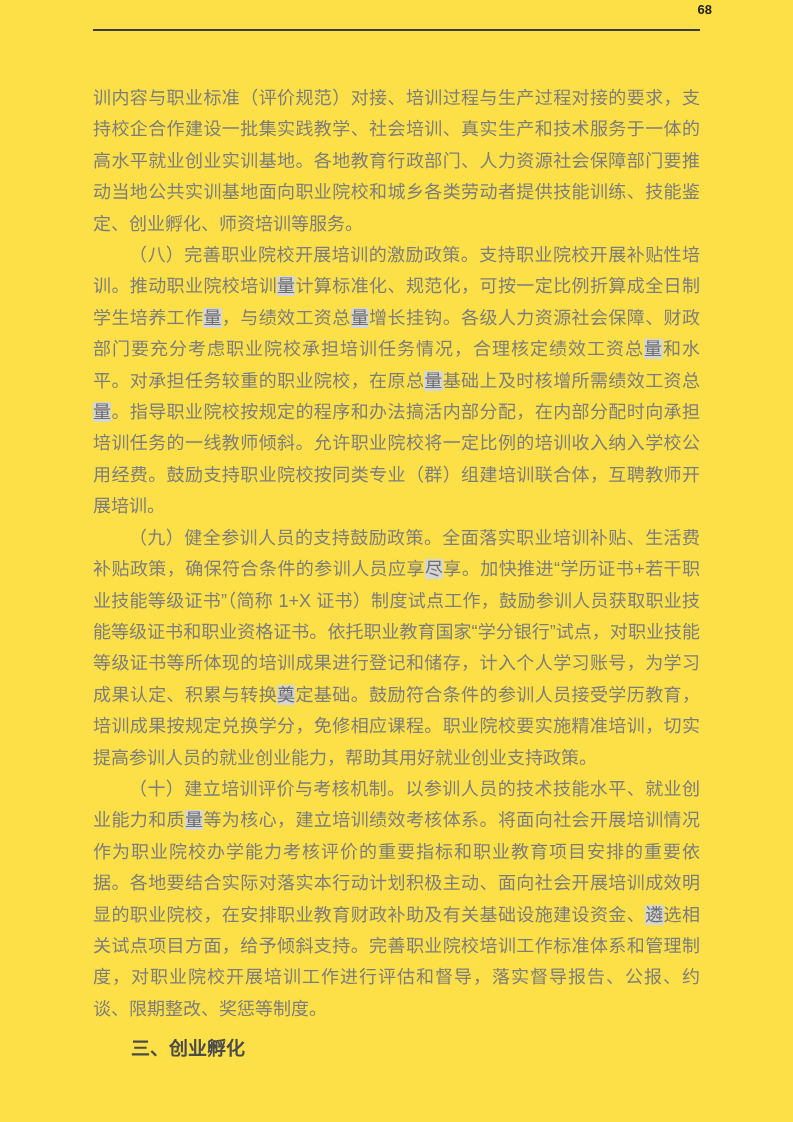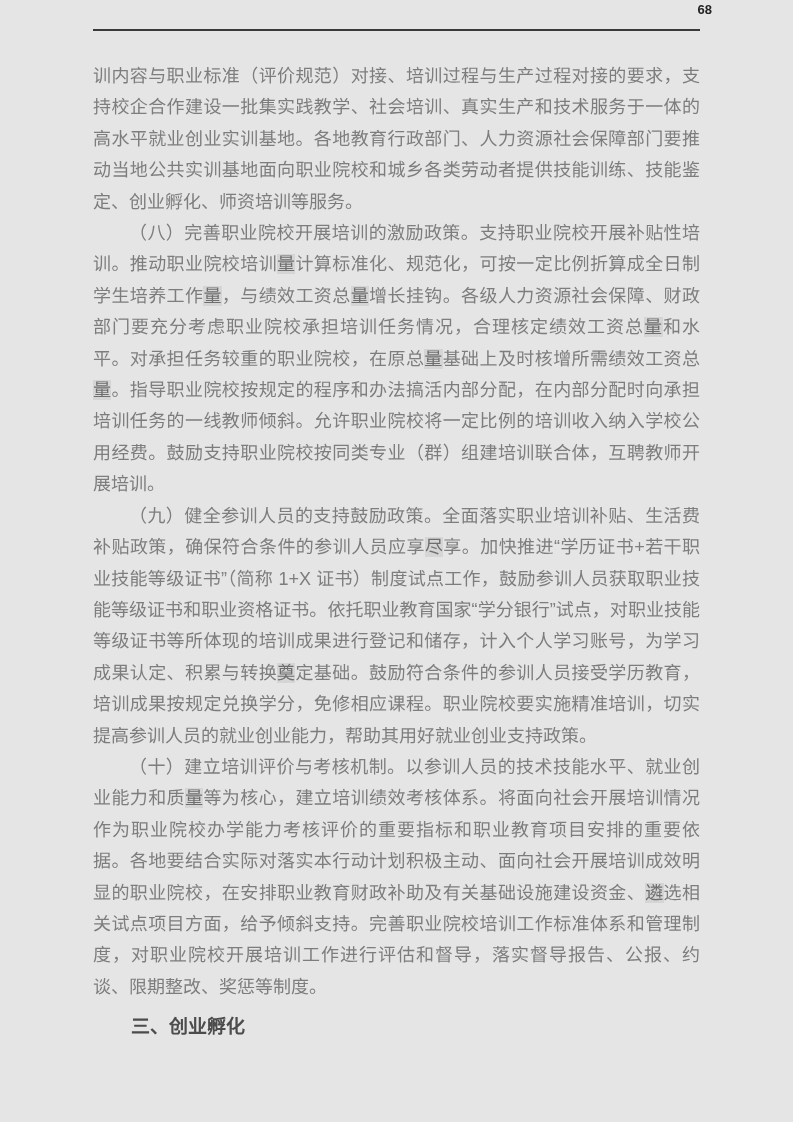--- a/index.html
+++ b/index.html
@@ -5,41 +5,41 @@
   html, body {
     margin: 0;
     padding: 0;
     background: #ffffff;
   }
   .page {
     position: relative;
     width: 793px;
     height: 1122px;
     margin: 0 auto;
-    background: #e5e5e5;
+    background: #fde047;
     box-sizing: border-box;
     padding: 0 93px;
     font-family: "Liberation Sans", "DejaVu Sans", sans-serif;
     overflow: hidden;
   }
   .page-header {
     padding-top: 2px;
     height: 27px;
     border-bottom: 2px solid #3a3a3a;
   }
   .page-number {
     text-align: right;
     margin-right: -12px;
     font-size: 13px;
     font-weight: 700;
     color: #222222;
     line-height: 15px;
   }
   .doc-body {
-    margin-top: 30px;
+    margin-top: 52px;
     width: 607px;
     color: #7d7d7d;
     font-size: 18px;
     line-height: 31.4px;
     text-align: justify;
     text-justify: inter-ideograph;
   }
   .doc-body p {
     margin: 0;
     padding: 0;

